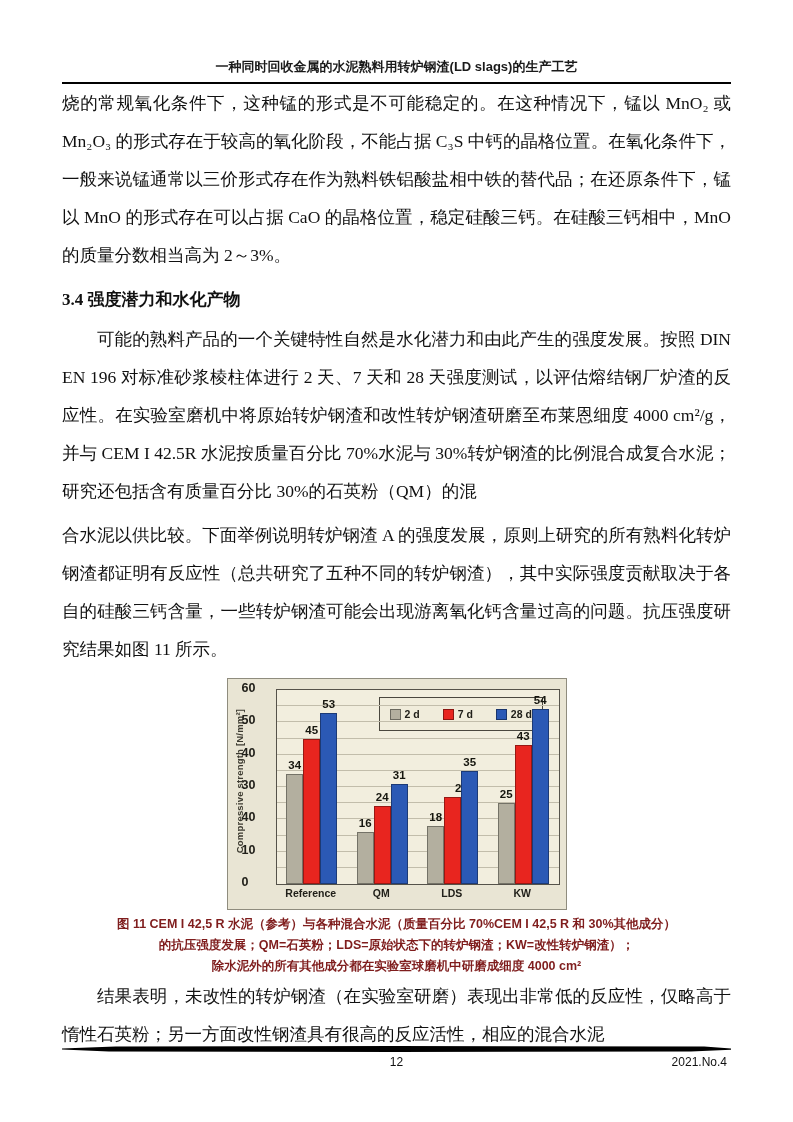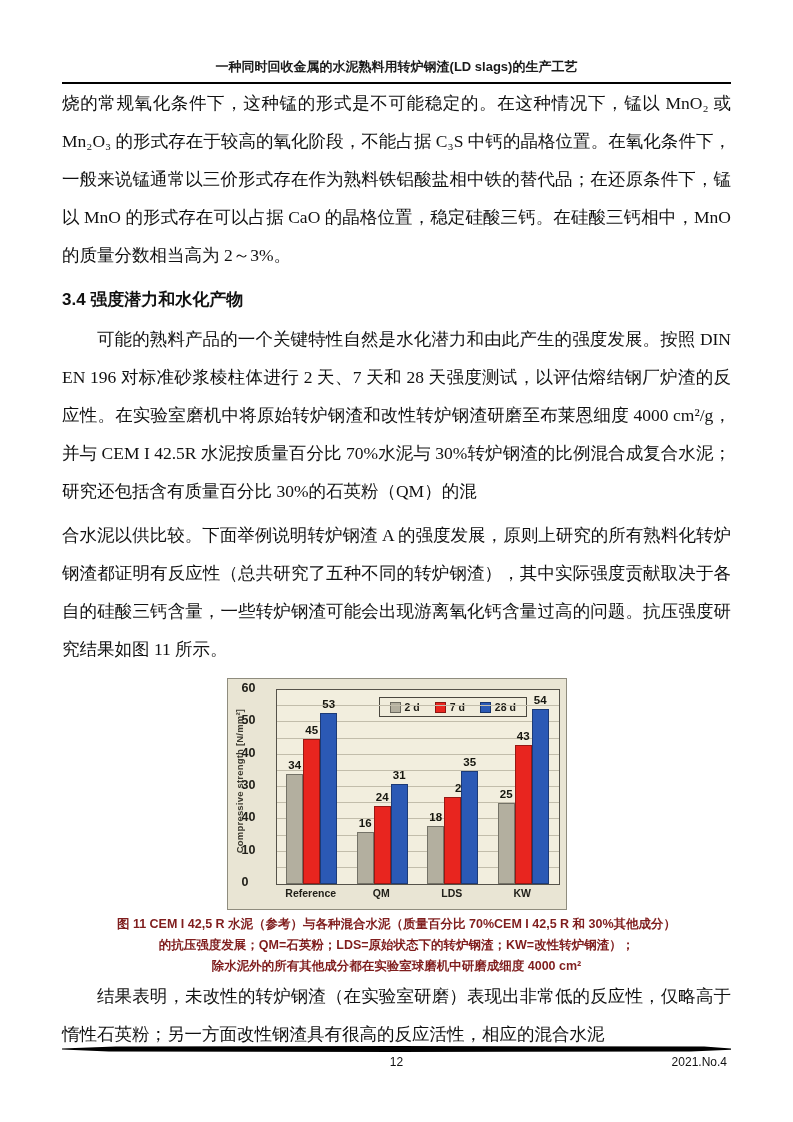--- a/index.html
+++ b/index.html
@@ -27,21 +27,21 @@
   
   .para {
     font-size:17.5px;
     line-height:38px;
     text-align:justify;
     margin:0;
     word-break:break-word;
   }
   .indent { text-indent:2em; }
   .section-heading {
-    font-family:Liberation Sans, sans-serif;
+    font-family:Liberation Serif, serif;
     font-size:17px;
     font-weight:bold;
     margin:14px 0 8px 0;
     line-height:24px;
   }
   .para-gap { margin-top:6px; }
   
   .chart {
     position:relative;
     width:338px; height:230px;
@@ -79,22 +79,22 @@
   .ytick {
     position:absolute; left:14px; width:30px;
     font-size:12.5px; font-weight:bold; color:#21201a;
   }
   .xlabel {
     position:absolute; top:208px; width:80px;
     text-align:center; font-size:10.5px; font-weight:bold; color:#21201a;
   }
   .legend {
     position:absolute; top:7px; left:102px;
-    display:flex; gap:15px; align-items:center;
-    padding:3px 10px;
+    display:flex; gap:23px; align-items:center;
+    padding:10px 10px;
     background:#f0ecdb;
     border:1.5px solid #4a473e;
     font-size:10.5px; font-weight:bold; color:#21201a;
     white-space:nowrap;
   }
   .legend-item { display:flex; align-items:center; gap:4px; }
   .legend-swatch { width:9px; height:9px; border:1px solid rgba(0,0,0,0.4); display:inline-block; }
   
   .caption {
     text-align:center;

